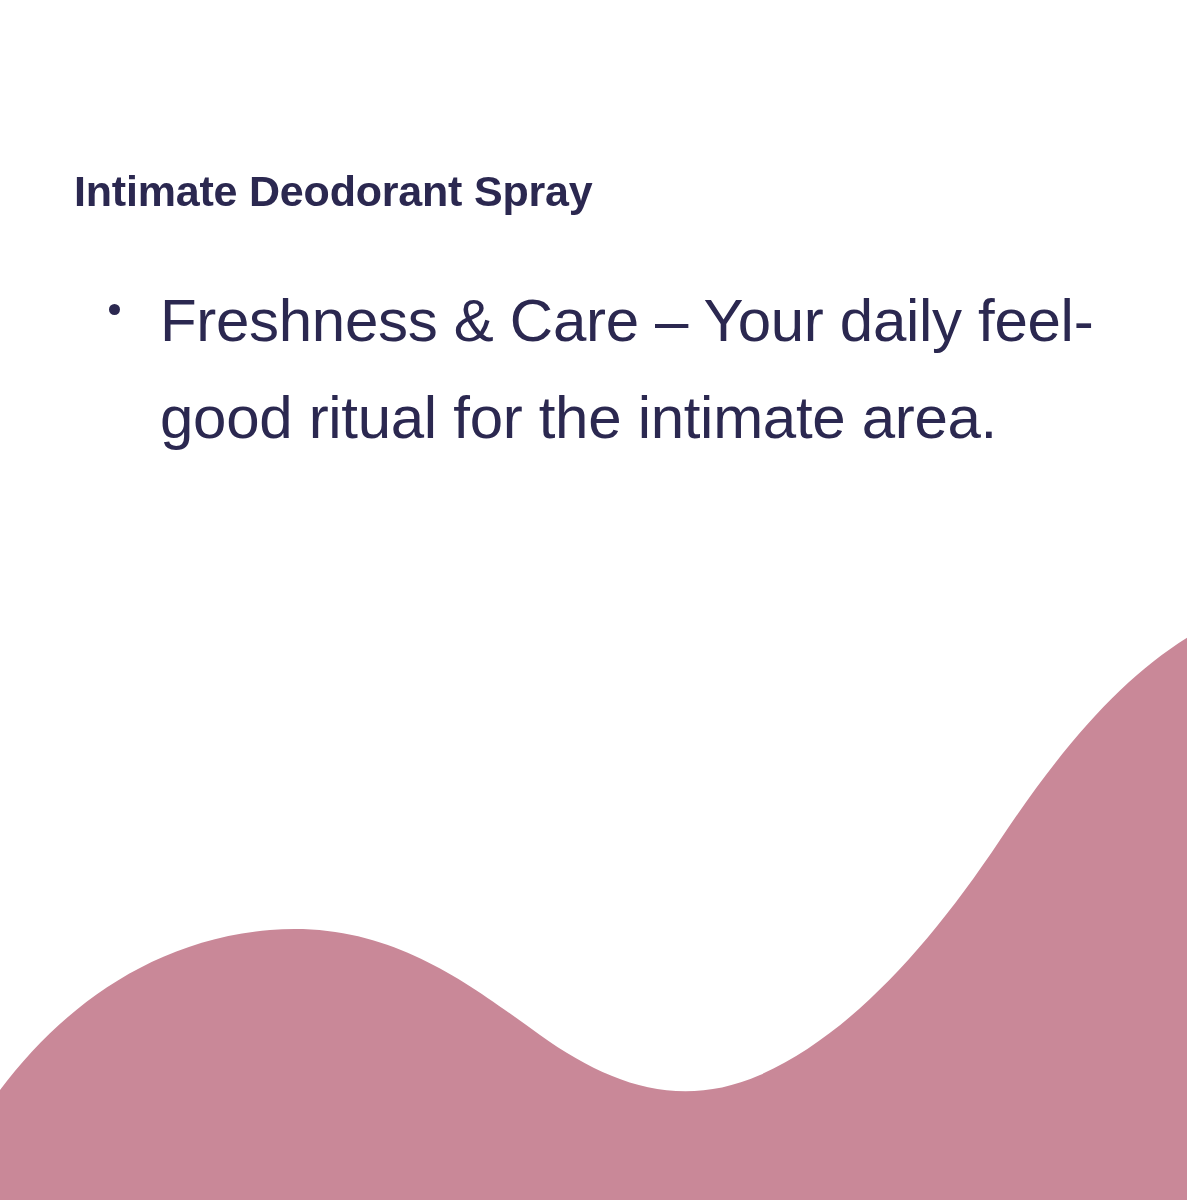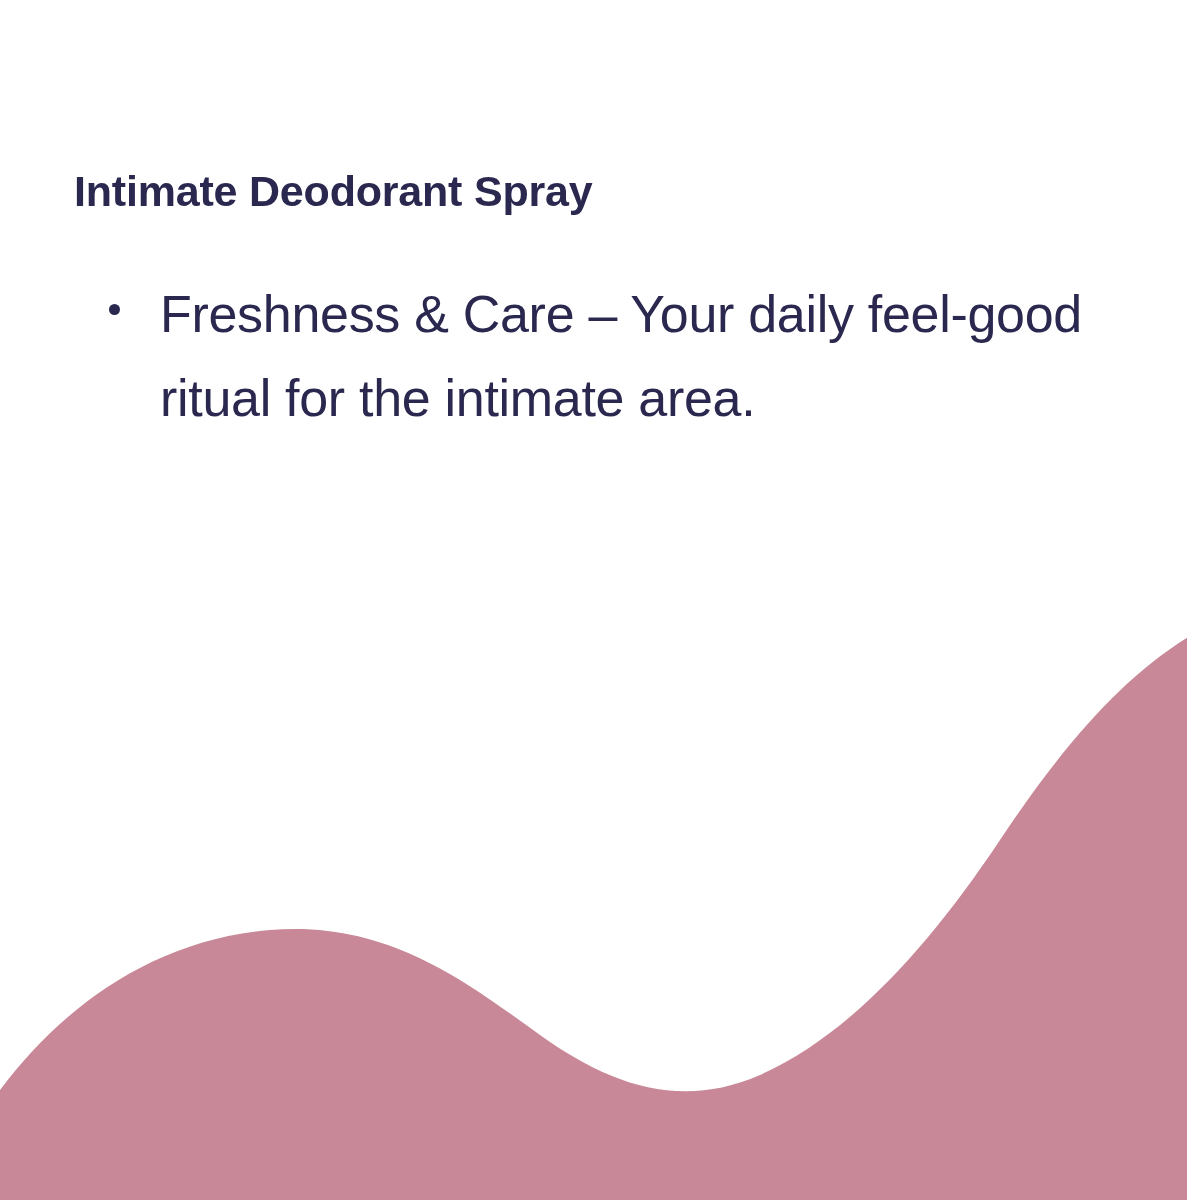--- a/index.html
+++ b/index.html
@@ -75,21 +75,21 @@
     left: 9px;
     top: 32px;
     width: 11px;
     height: 11px;
     border-radius: 50%;
     background: #2b2850;
   }
 
   .bullet-text {
     display: block;
-    font-size: 52px;
+    font-size: 60px;
     font-weight: 400;
     line-height: 1.62;
     color: #2b2850;
     letter-spacing: -0.3px;
   }
 </style>
 </head>
 <body>
 
 <div id="slide">

